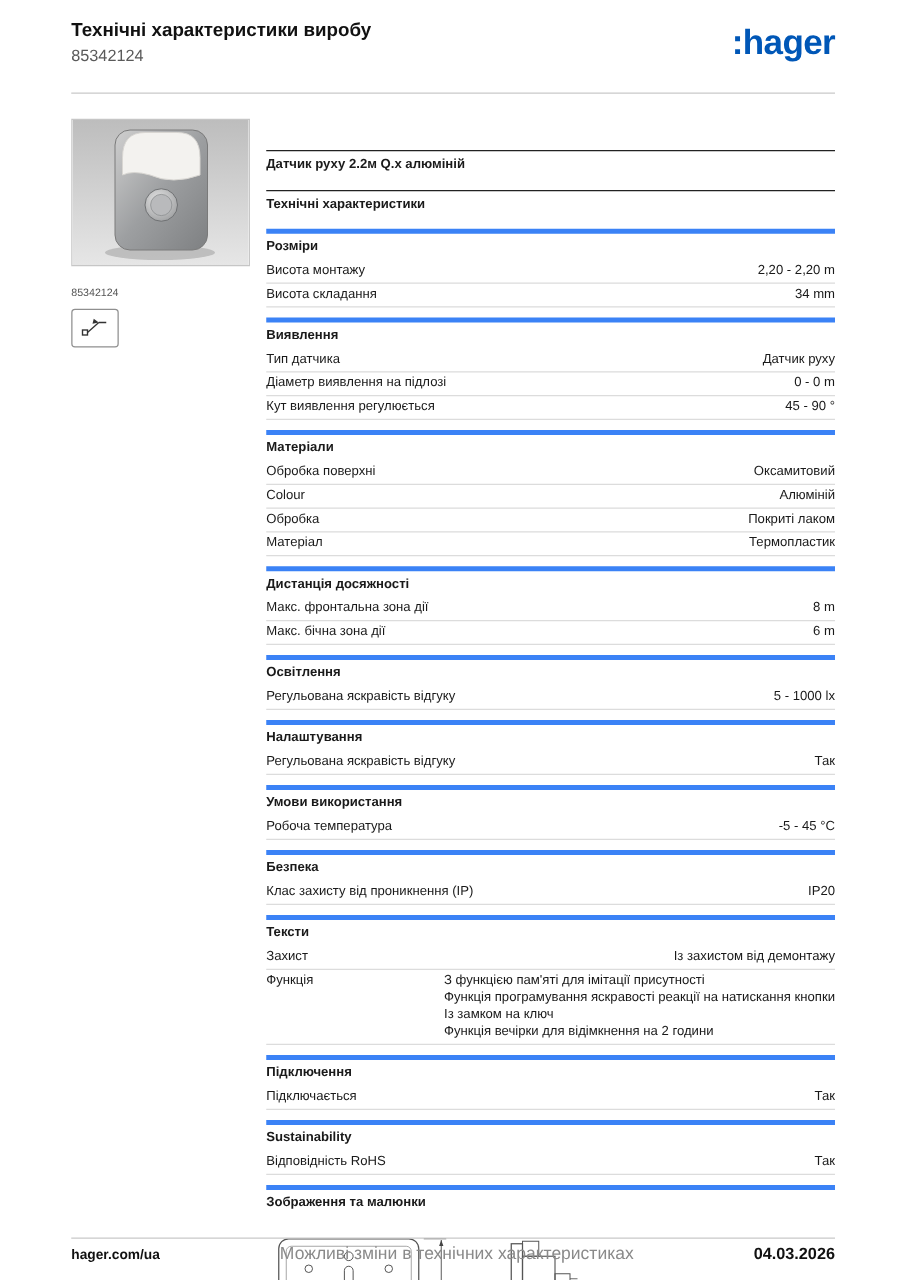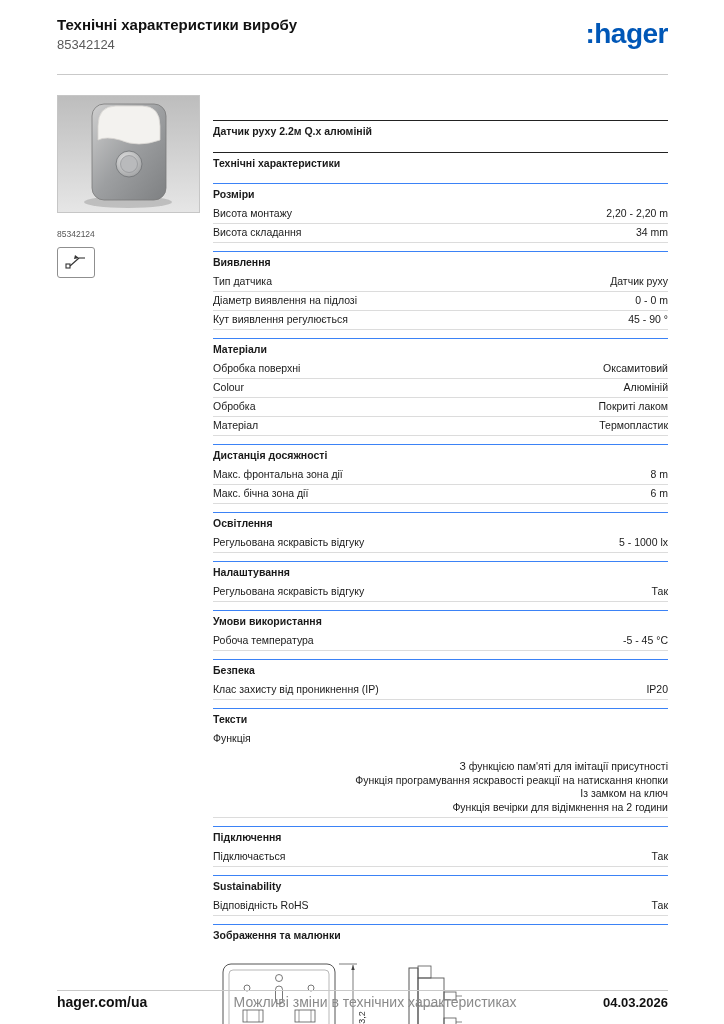--- a/index.html
+++ b/index.html
@@ -27,37 +27,37 @@
   .img-caption { font-size:8.5px; color:#555; margin-top:16px; }
   .icon-box { width:38px; height:31px; border:1px solid #8f8f8f; border-radius:3px; margin-top:8px;
               display:flex; align-items:center; justify-content:center; background:#fff; }
 
   .right-col { flex:1; font-size:10.5px; line-height:13px; }
 
   .bar { border-top:1px solid #222; font-weight:bold; padding:4px 0 5px; }
   .product-name { margin-bottom:9px;margin-top:25px; }
 
   .section { margin-top:8px; }
-  .section-title { border-top:1px solid #3b82f6; font-weight:bold; padding:4px 0 4px; }
+  .section-title { border-top:4px solid #3b82f6; font-weight:bold; padding:4px 0 4px; }
   .row { display:flex; justify-content:space-between; align-items:flex-start;
          border-bottom:1px solid #dcdcdc; padding:2px 0 3px;gap:40px; }
   .row .lbl { text-align:left; padding-right:10px; }
   .row .val { text-align:right; white-space:nowrap; }
-  .row .lines { text-align:right; white-space:normal;margin-top:28px; }
+  .row .lines { text-align:left; white-space:normal; }
   .row .lines div { line-height:13.5px; }
 
   
   .drawings-wrap { display:flex; align-items:flex-start; gap:14px; padding-top:8px; }
   .drawing svg { display:block; }
 
   
   .footer-rule { position:absolute; left:57px; right:56px; bottom:33px; border-top:1px solid #c9c9c9; }
   .footer { position:absolute; left:57px; right:56px; bottom:14px;
             display:flex; justify-content:space-between; align-items:baseline; }
-  .footer-left { font-size:14px; font-weight:bold; color:#111; text-decoration:none; }
+  .footer-left { font-size:11px; font-weight:bold; color:#111; text-decoration:none; }
   .footer-center { font-size:14px; color:#8a8a8a; }
   .footer-right { font-size:13px; font-weight:bold; color:#111; }
 </style>
 </head>
 <body>
 
 <div class="page">
 
   <div class="header">
     <div class="doc-title">Технічні характеристики виробу</div>
@@ -199,20 +199,24 @@
       <div class="section">
         <div class="section-title">Безпека</div>
         <div class="row">
           <div class="lbl">Клас захисту від проникнення (IP)</div>
           <div class="val">IP20</div>
         </div>
       </div>
 
       <div class="section">
         <div class="section-title">Тексти</div>
+        <div class="row">
+          <div class="lbl">Захист</div>
+          <div class="val">Із захистом від демонтажу</div>
+        </div>
         <div class="row">
           <div class="lbl">Функція</div>
           <div class="lines">
             <div>З функцією пам'яті для імітації присутності</div>
             <div>Функція програмування яскравості реакції на натискання кнопки</div>
             <div>Із замком на ключ</div>
             <div>Функція вечірки для відімкнення на 2 години</div>
           </div>
         </div>
       </div>

